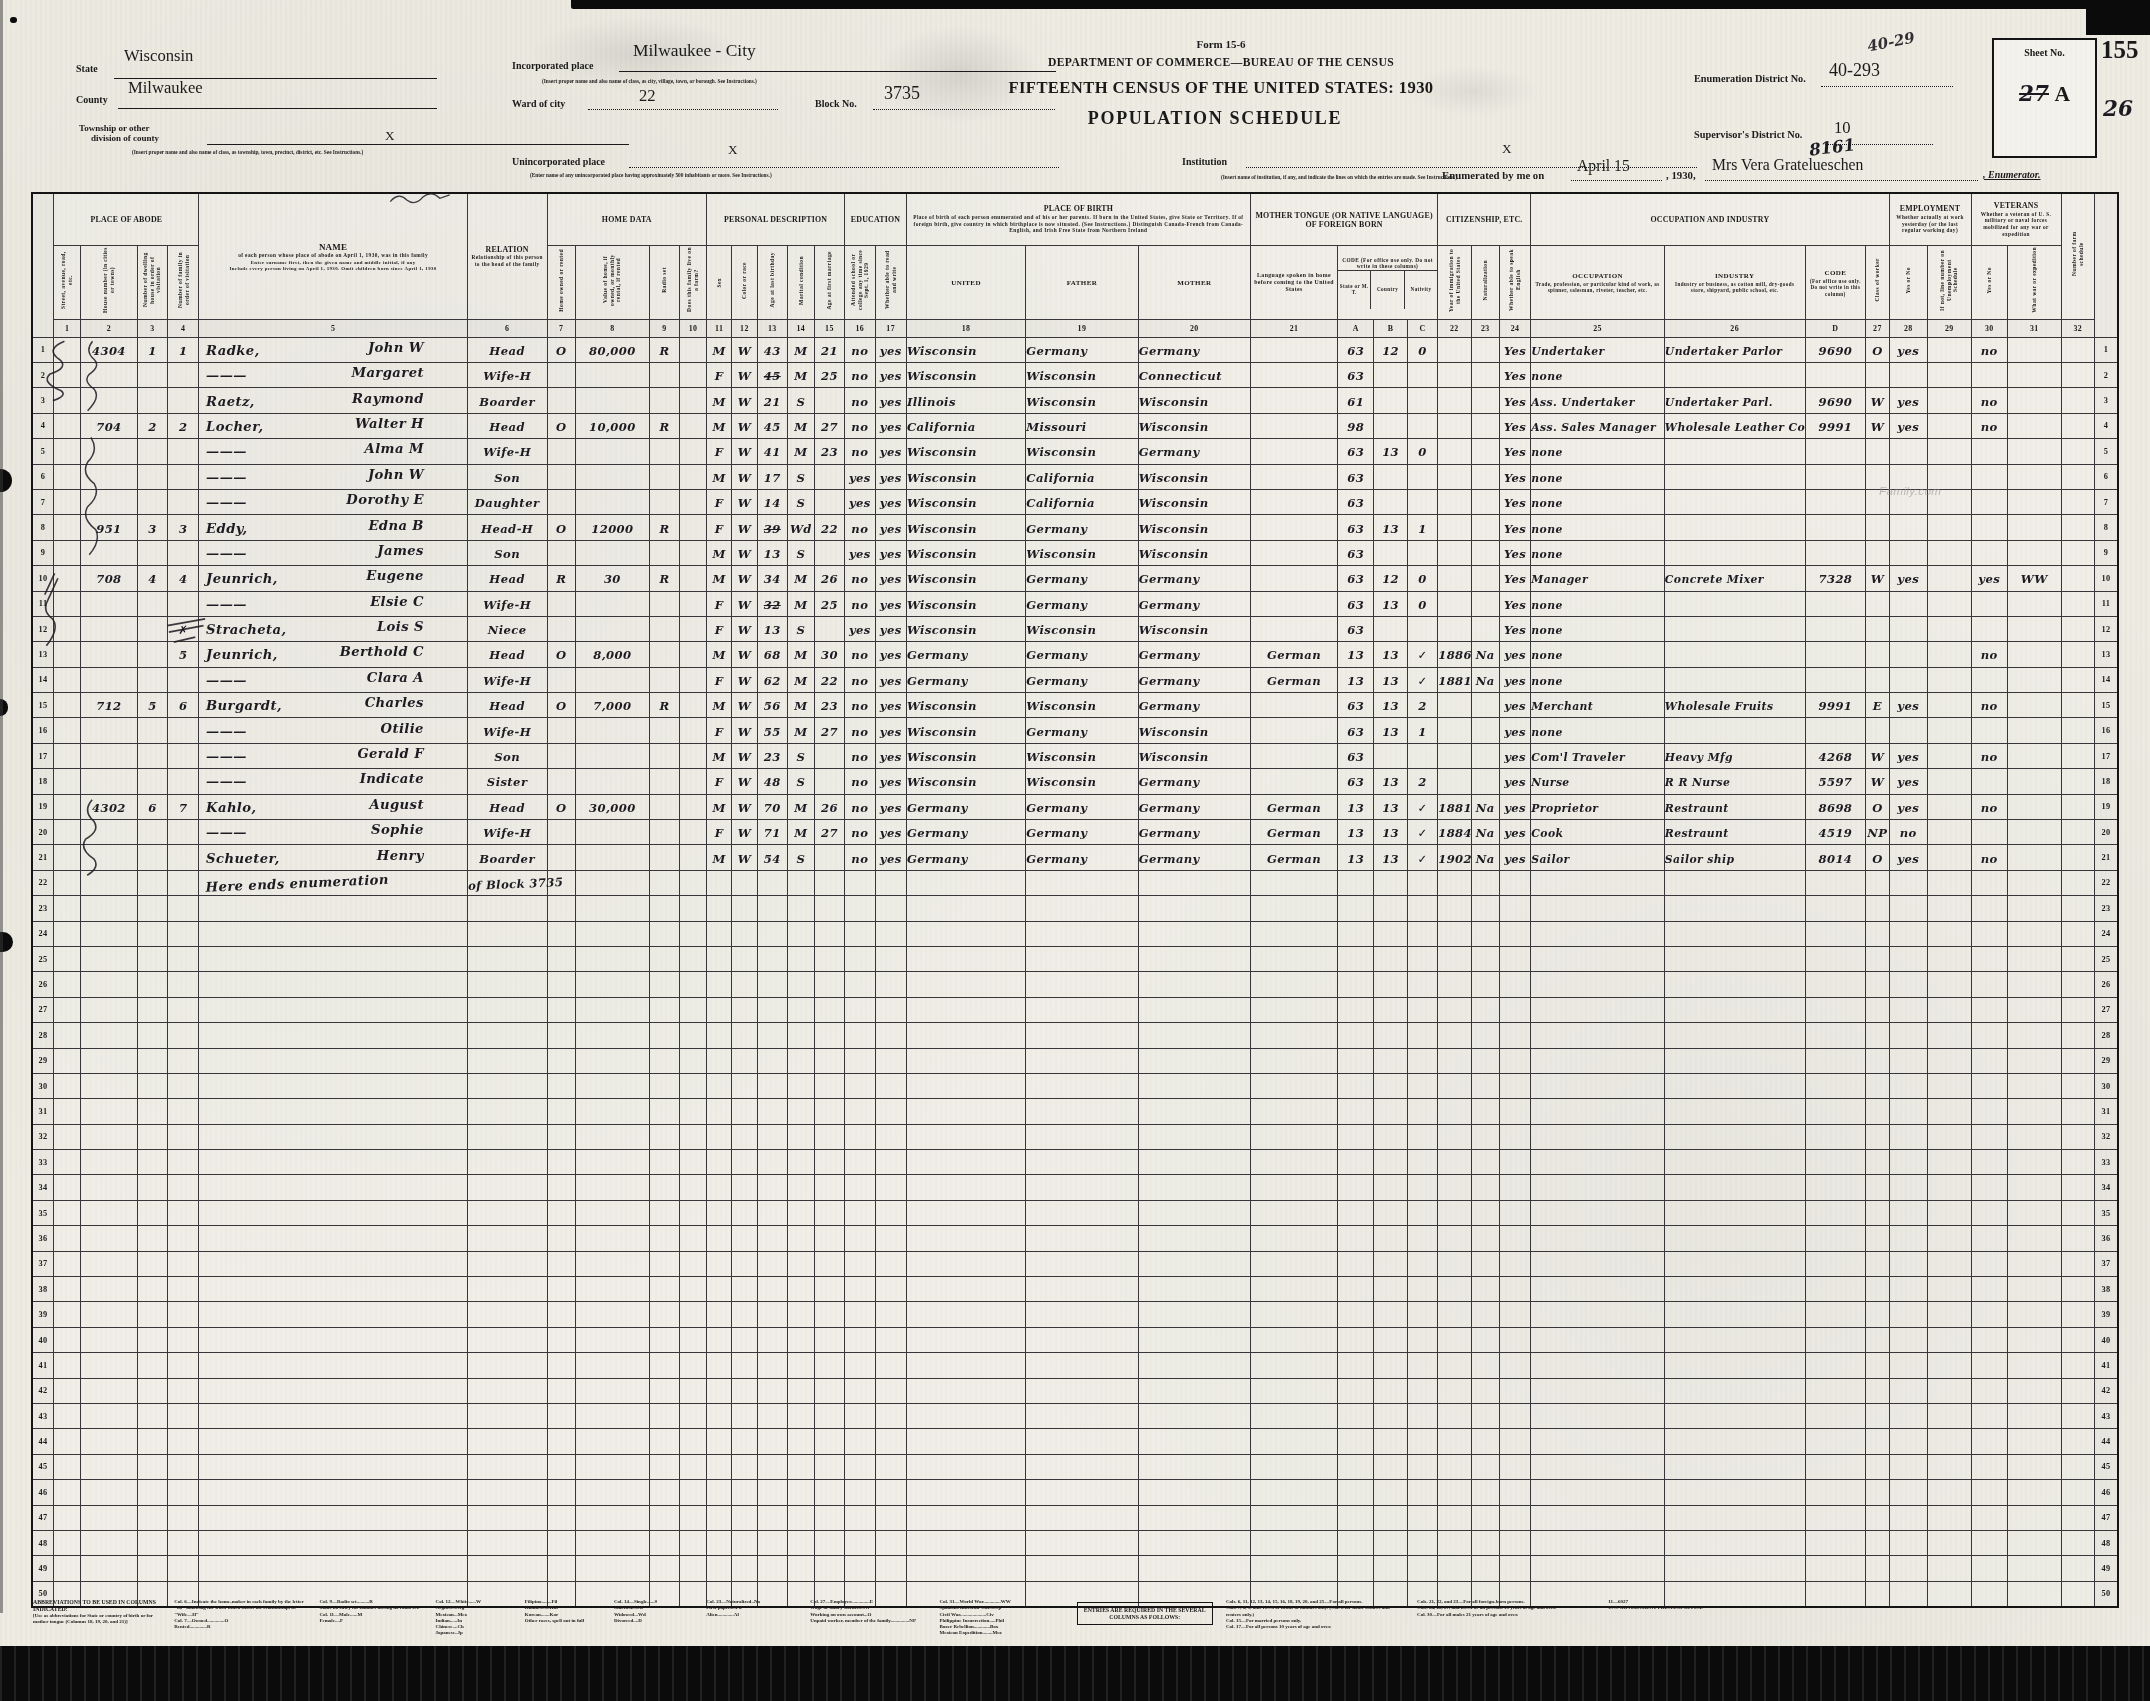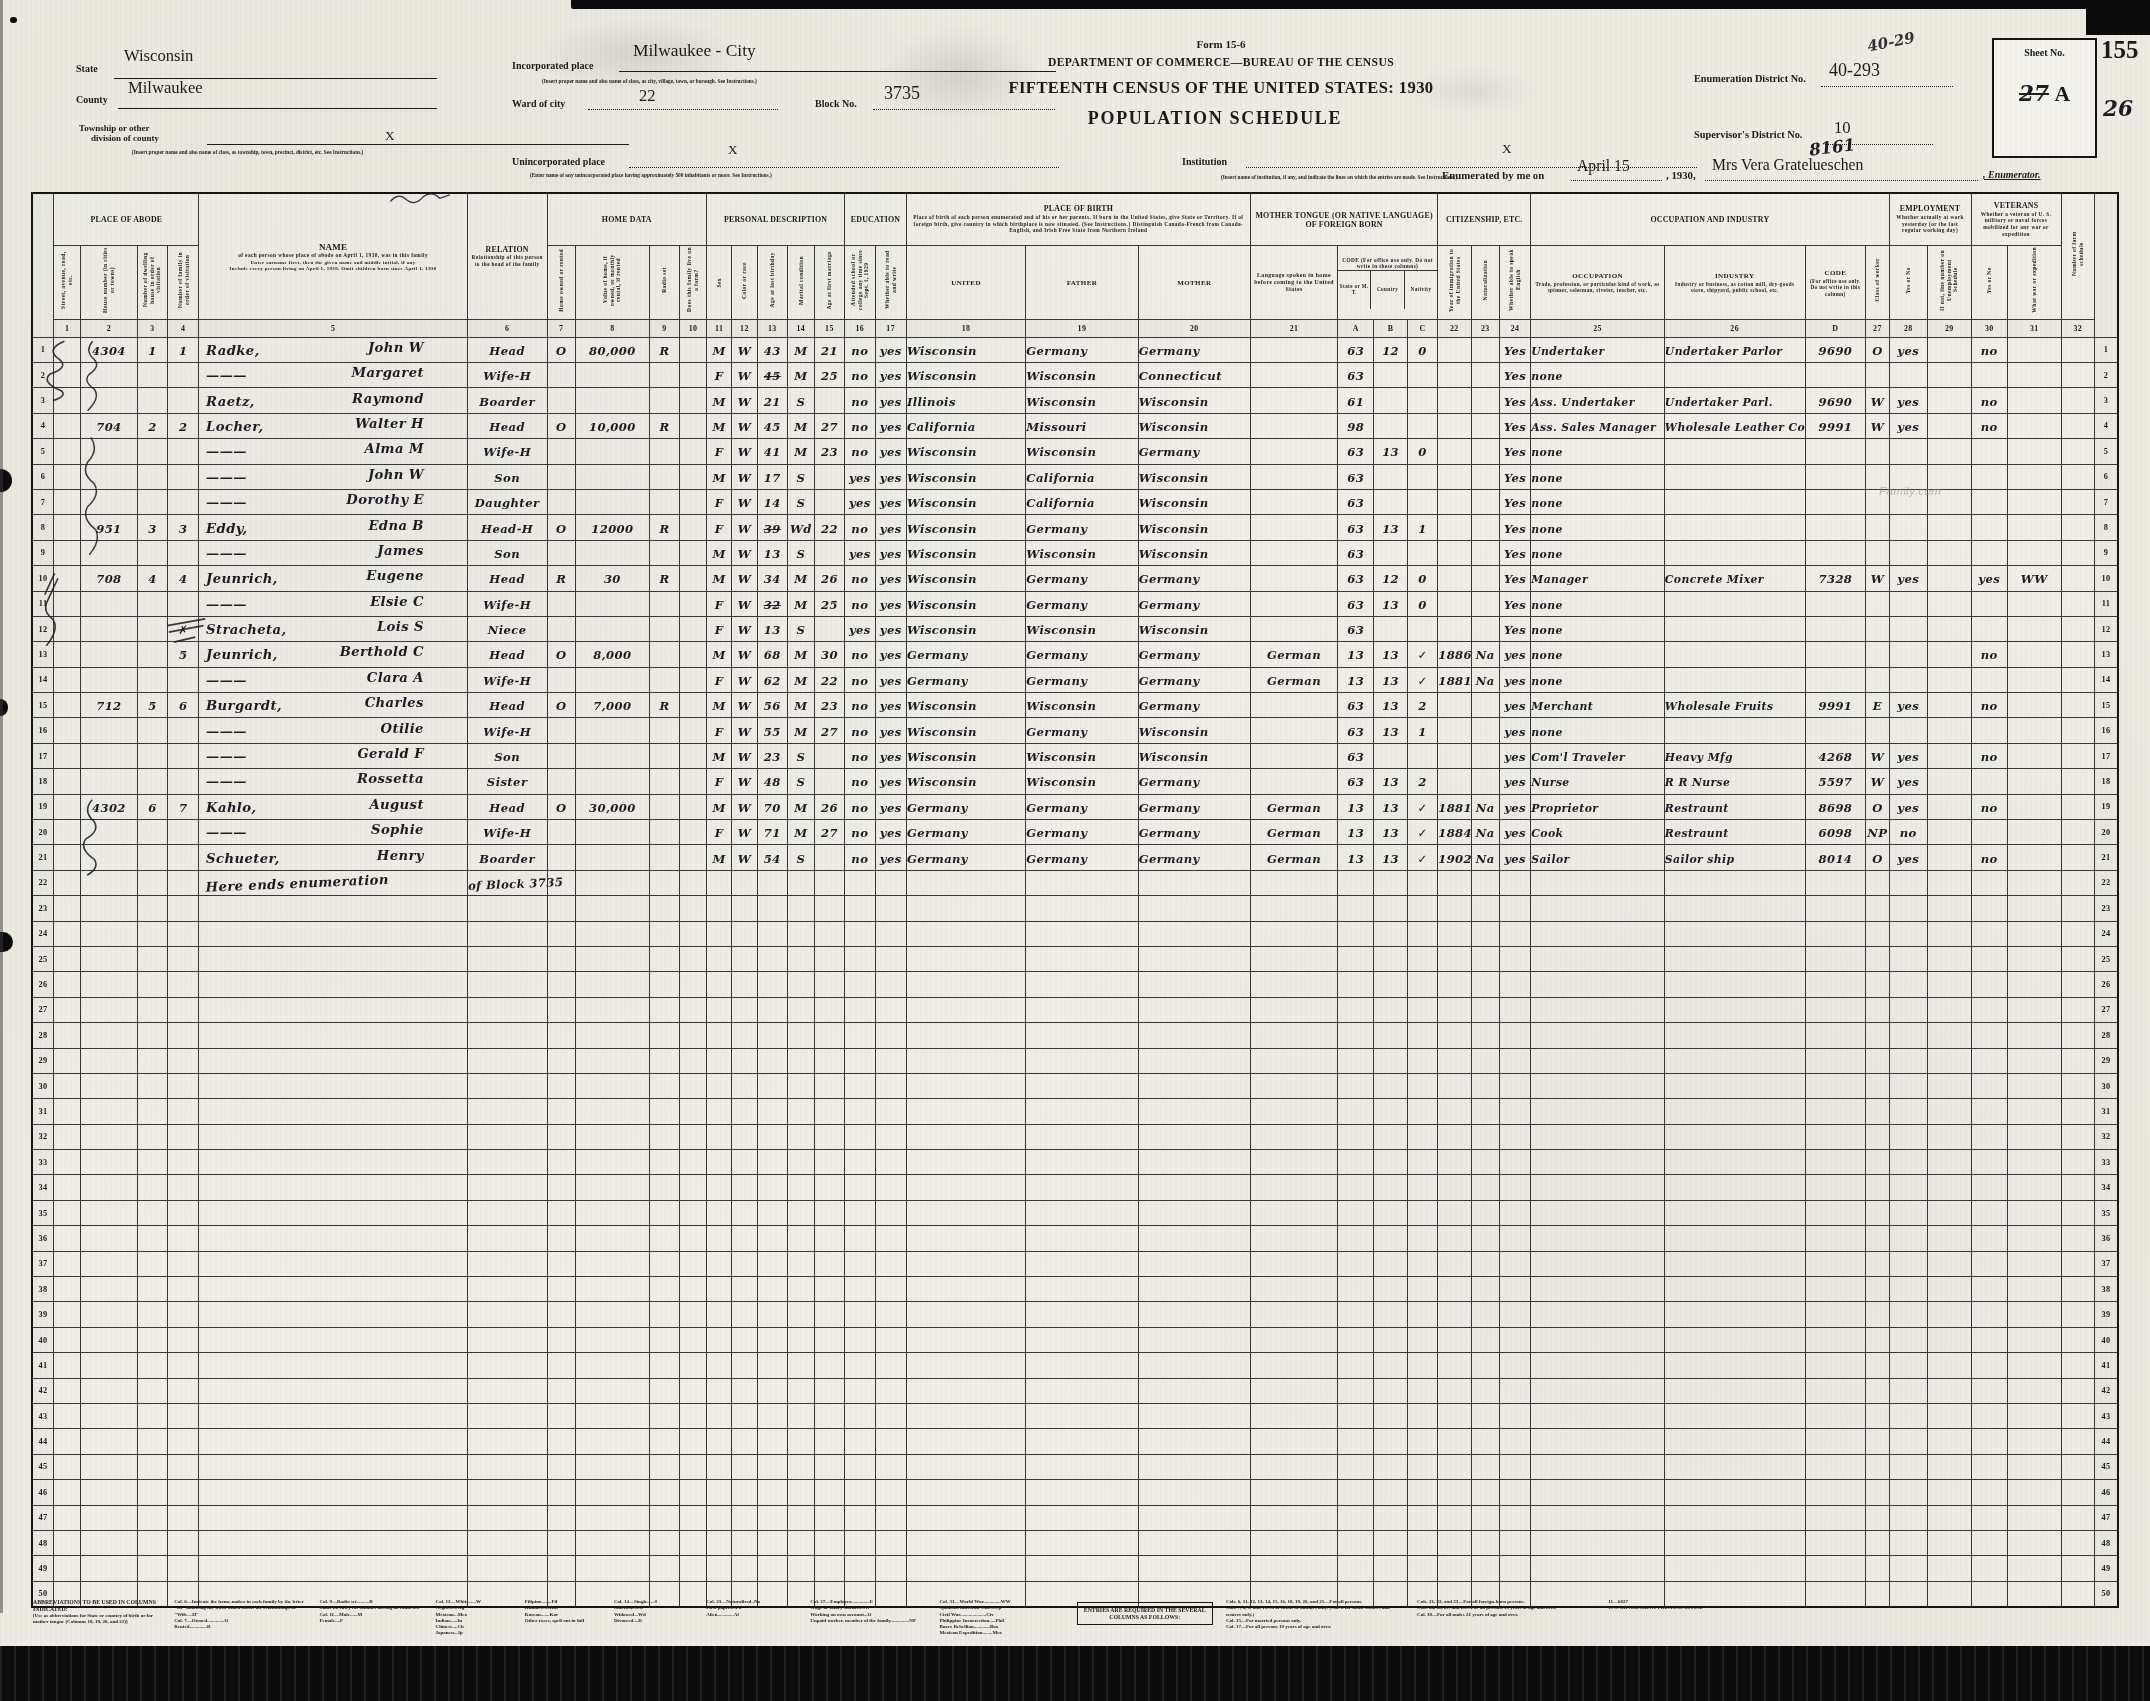--- a/index.html
+++ b/index.html
@@ -1031,21 +1031,21 @@
             <td class="dc c-wr"></td>
             <td class="dc hb c-fs"></td>
             <td class="ln">17</td>
           </tr>
           <tr>
             <td class="ln">18</td>
             <td class="dc c-st"></td>
             <td class="dc c-hn"></td>
             <td class="dc c-dn"></td>
             <td class="dc c-fn"></td>
-            <td class="dc hb c-name nm"><span class="ns">———</span><span class="ng">Rossetta</span></td>
+            <td class="dc hb c-name nm"><span class="ns">———</span><span class="ng">Indicate</span></td>
             <td class="dc hb c-rel"><span class="hw">Sister</span></td>
             <td class="dc hb c-ow"></td>
             <td class="dc c-vl"></td>
             <td class="dc c-rd"></td>
             <td class="dc c-fm"></td>
             <td class="dc hb c-sx"><span class="hw">F</span></td>
             <td class="dc c-cl"><span class="hw">W</span></td>
             <td class="dc c-ag"><span class="hw">48</span></td>
             <td class="dc c-mc"><span class="hw">S</span></td>
             <td class="dc c-am"></td>
@@ -1136,21 +1136,21 @@
             <td class="dc c-bm"><span class="hw">Germany</span></td>
             <td class="dc hb c-lg"><span class="hw">German</span></td>
             <td class="dc c-ca"><span class="hw">13</span></td>
             <td class="dc c-cb"><span class="hw">13</span></td>
             <td class="dc c-cc"><span class="hw">✓</span></td>
             <td class="dc hb c-yi"><span class="hw">1884</span></td>
             <td class="dc c-na"><span class="hw">Na</span></td>
             <td class="dc c-en"><span class="hw">yes</span></td>
             <td class="dc hb c-oc"><span class="hw">Cook</span></td>
             <td class="dc c-in"><span class="hw">Restraunt</span></td>
-            <td class="dc c-cd"><span class="hw">6098</span></td>
+            <td class="dc c-cd"><span class="hw">4519</span></td>
             <td class="dc c-cw"><span class="hw">NP</span></td>
             <td class="dc hb c-wk"><span class="hw">no</span></td>
             <td class="dc c-wn"></td>
             <td class="dc hb c-vt"></td>
             <td class="dc c-wr"></td>
             <td class="dc hb c-fs"></td>
             <td class="ln">20</td>
           </tr>
           <tr>
             <td class="ln">21</td>

